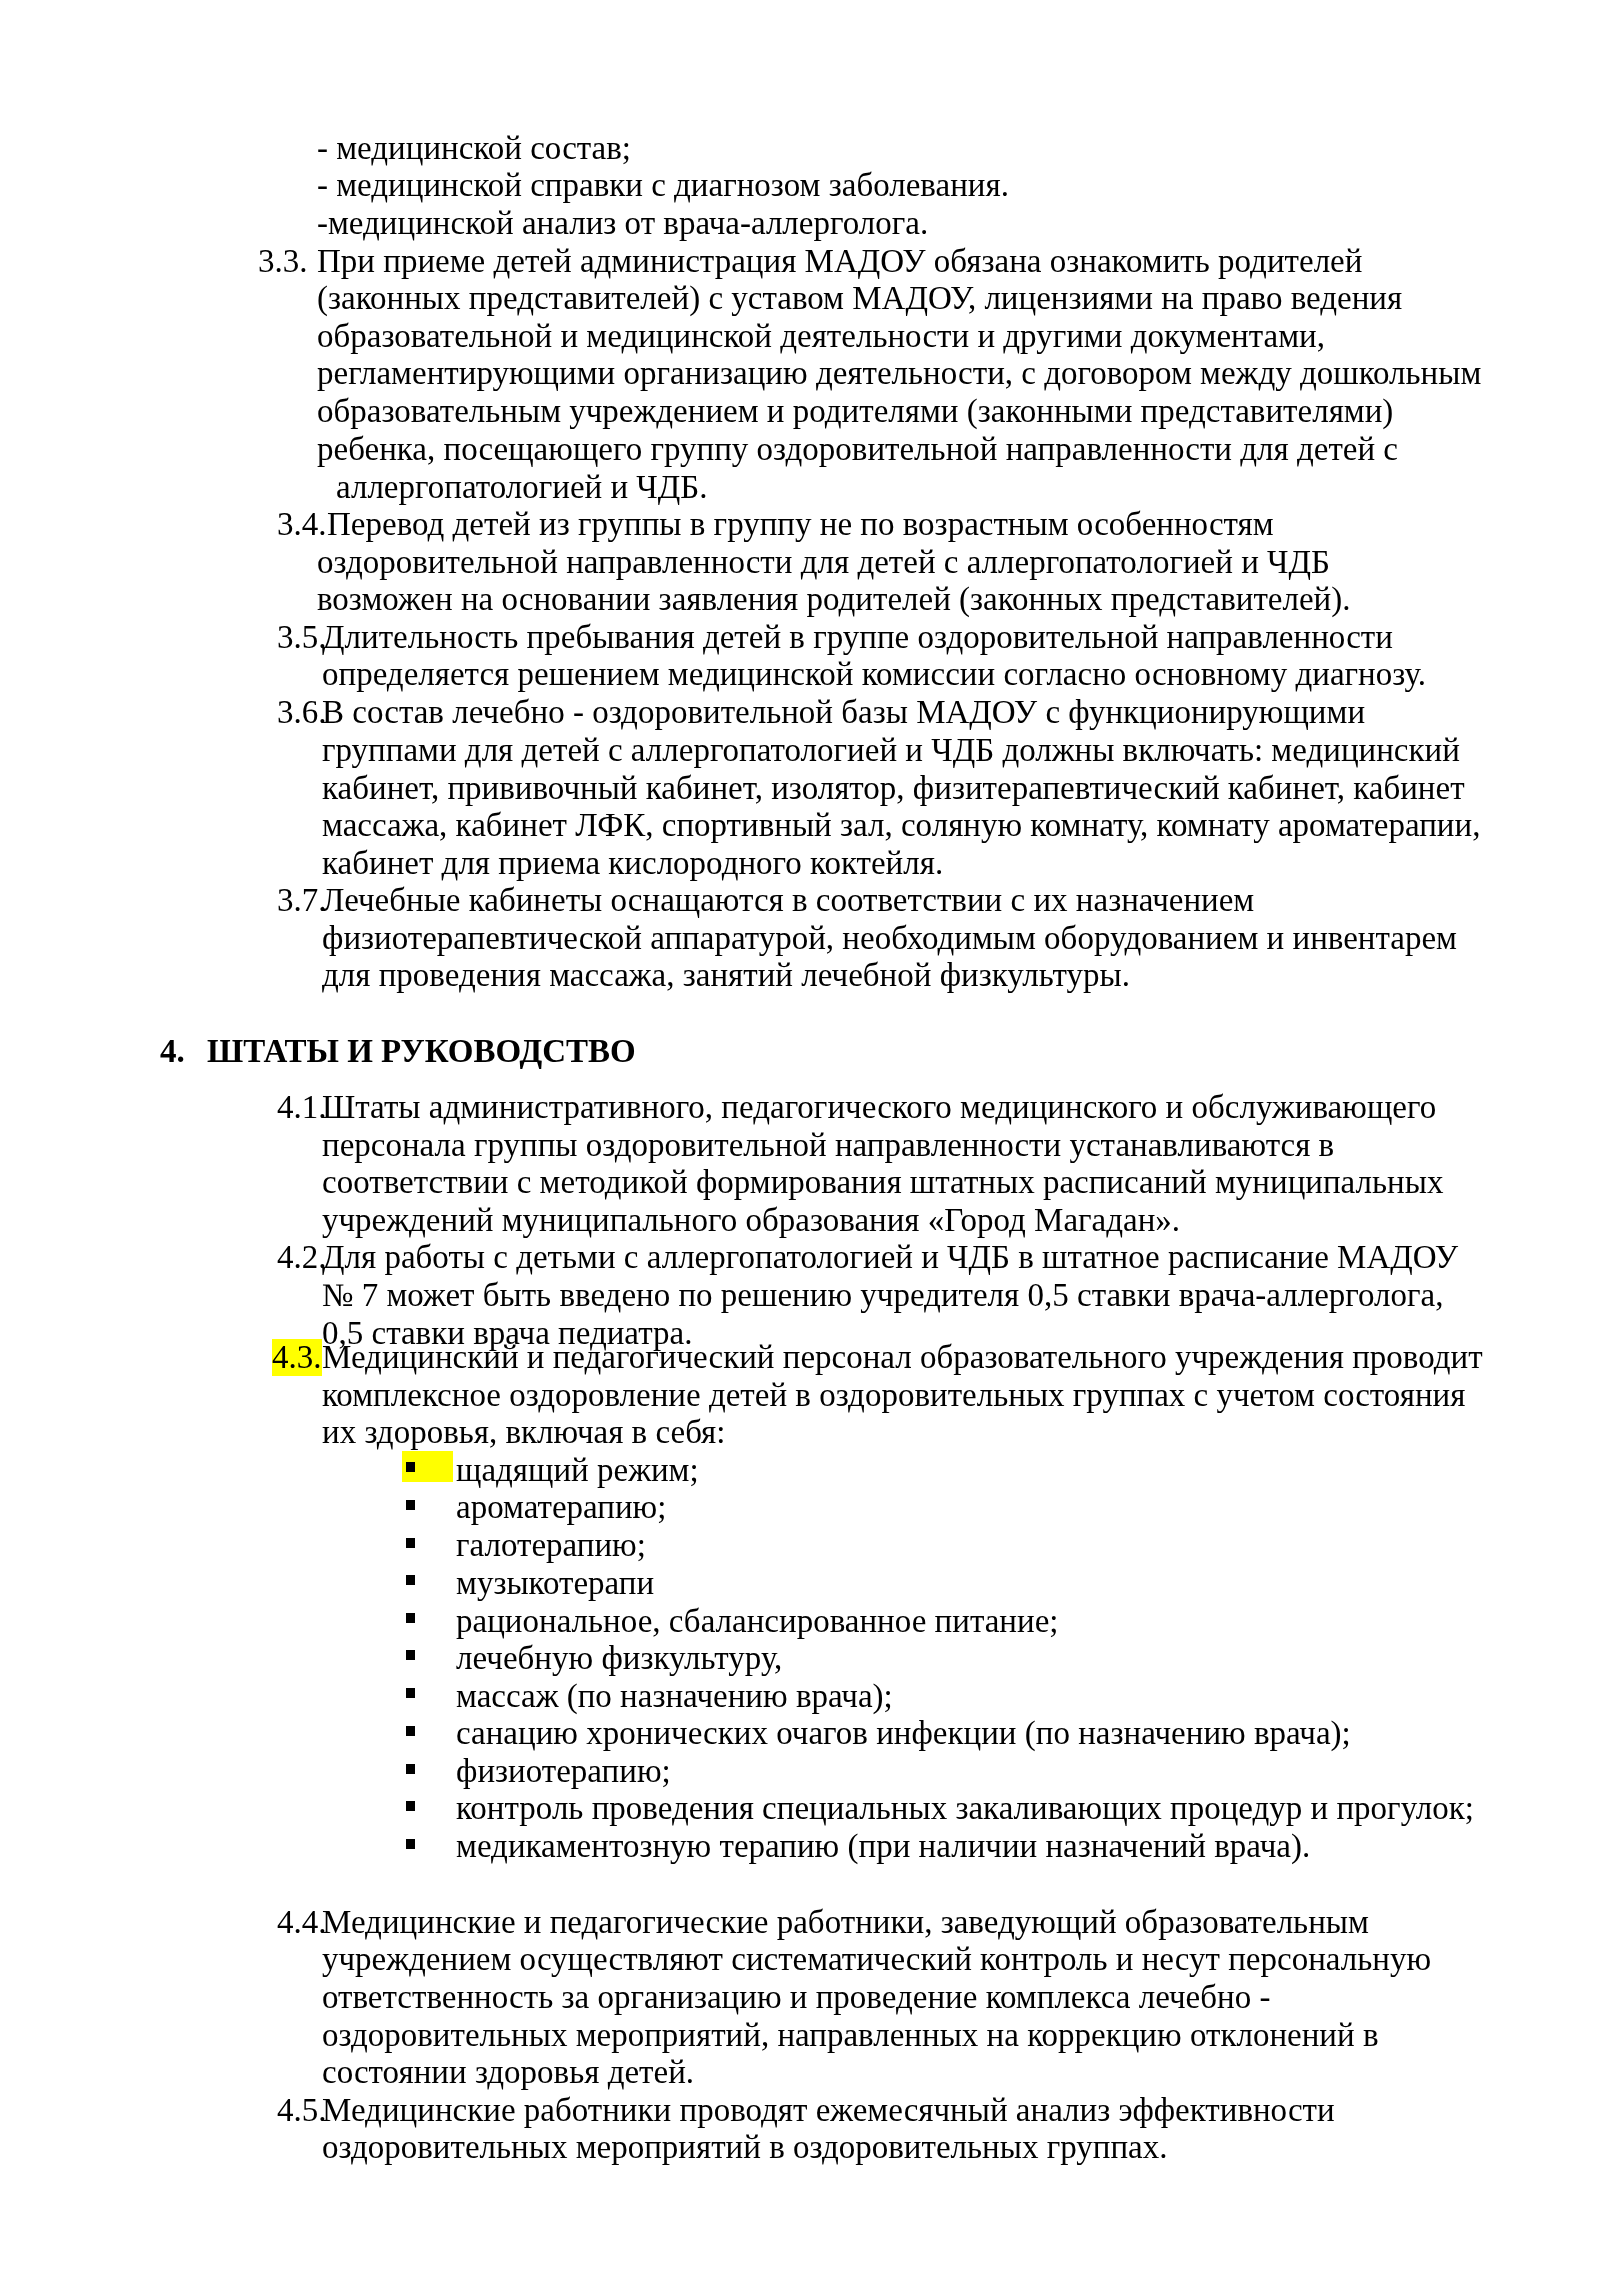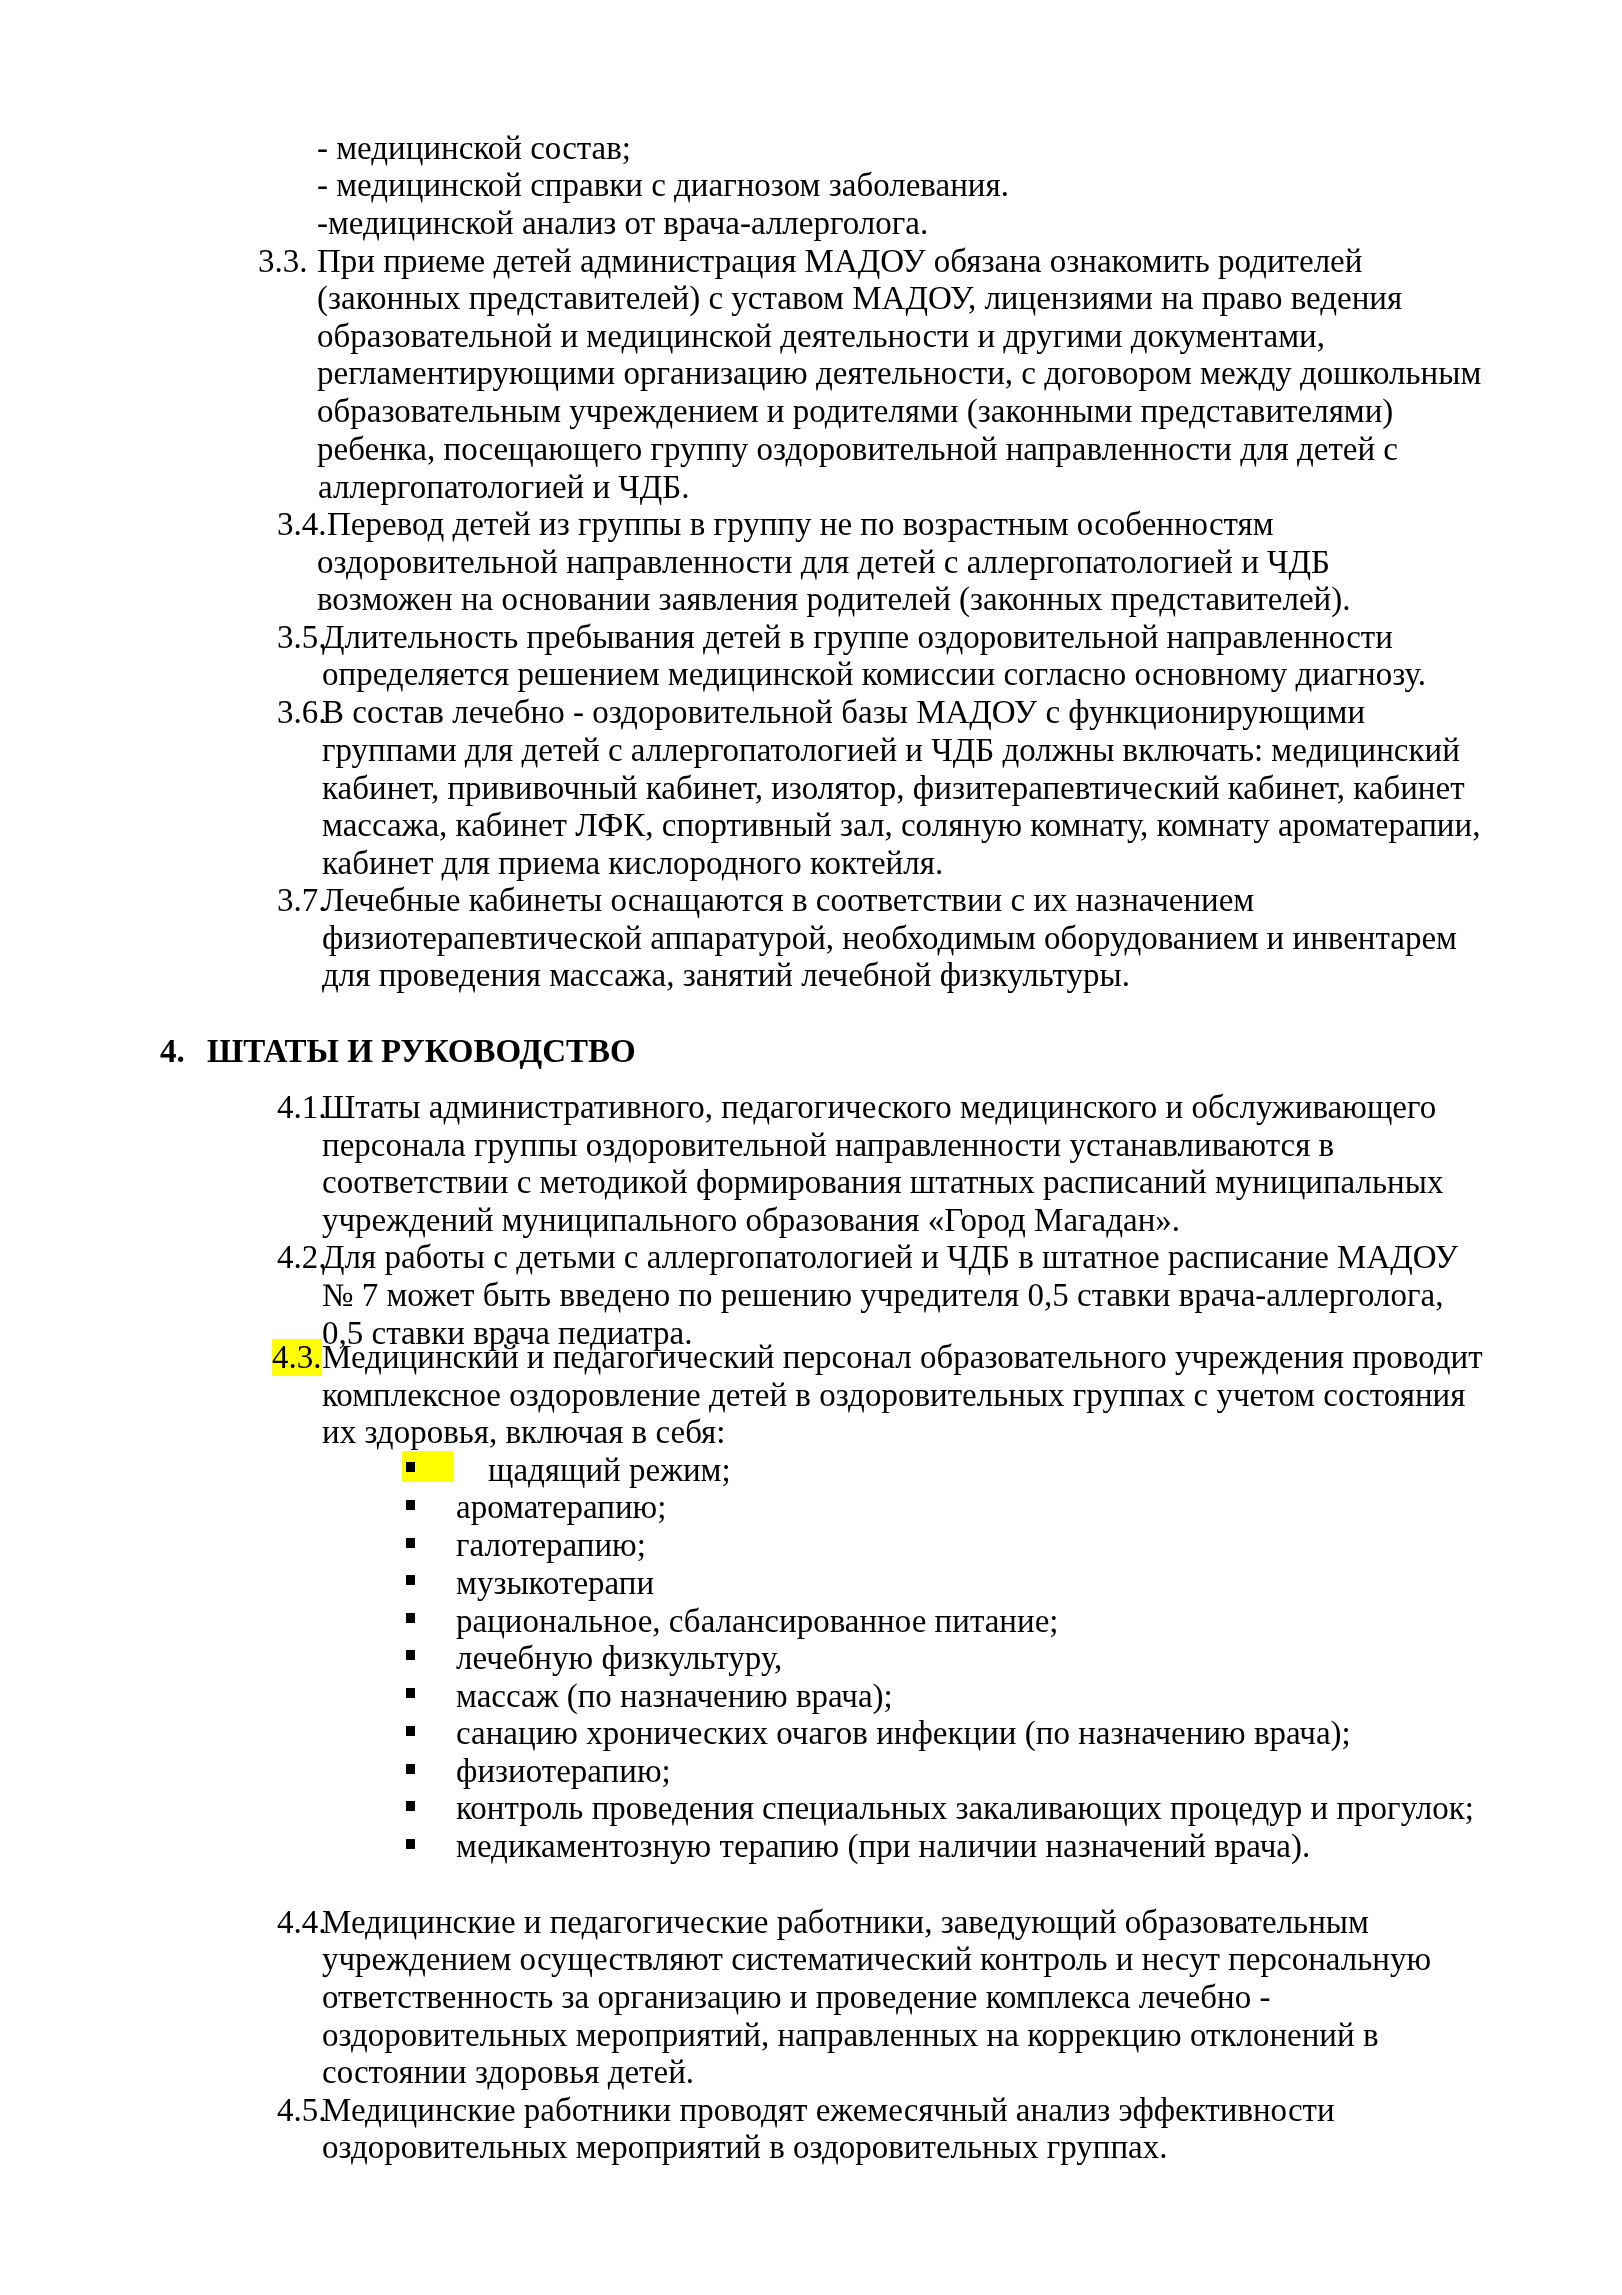--- a/index.html
+++ b/index.html
@@ -19,21 +19,21 @@
 <div class="line" style="left:317px; top:167px;">- медицинской справки с диагнозом заболевания.</div>
 <div class="line" style="left:317px; top:205px;">-медицинской анализ от врача-аллерголога.</div>
 
 <div class="num" style="left:258px; top:243px;">3.3.</div>
 <div class="line" style="left:317px; top:243px;">При приеме детей администрация МАДОУ обязана ознакомить родителей</div>
 <div class="line" style="left:317px; top:280px;">(законных представителей) с уставом МАДОУ, лицензиями на право ведения</div>
 <div class="line" style="left:317px; top:318px;">образовательной и медицинской деятельности и другими документами,</div>
 <div class="line" style="left:317px; top:355px;">регламентирующими организацию деятельности, с договором между дошкольным</div>
 <div class="line" style="left:317px; top:393px;">образовательным учреждением и родителями (законными представителями)</div>
 <div class="line" style="left:317px; top:431px;">ребенка, посещающего группу оздоровительной направленности для детей с</div>
-<div class="line" style="left:318px; top:469px;">аллергопатологией и ЧДБ.</div>
+<div class="line" style="left:336px; top:469px;">аллергопатологией и ЧДБ.</div>
 
 <div class="num" style="left:277px; top:506px;">3.4.</div>
 <div class="line" style="left:327px; top:506px;">Перевод детей из группы в группу не по возрастным особенностям</div>
 <div class="line" style="left:317px; top:544px;">оздоровительной направленности для детей с аллергопатологией и ЧДБ</div>
 <div class="line" style="left:317px; top:581px;">возможен на основании заявления родителей (законных представителей).</div>
 
 <div class="num" style="left:277px; top:619px;">3.5.</div>
 <div class="line" style="left:322px; top:619px;">Длительность пребывания детей в группе оздоровительной направленности</div>
 <div class="line" style="left:322px; top:656px;">определяется решением медицинской комиссии согласно основному диагнозу.</div>
 
@@ -64,21 +64,21 @@
 <div class="line" style="left:322px; top:1315px;">0,5 ставки врача педиатра.</div>
 
 <div class="num hl" style="left: 272px; top: 1339px; background: rgb(255, 255, 0);">4.3.</div>
 <div class="line" style="left:322px; top:1339px;">Медицинский и педагогический персонал образовательного учреждения проводит</div>
 <div class="line" style="left:322px; top:1377px;">комплексное оздоровление детей в оздоровительных группах с учетом состояния</div>
 <div class="line" style="left:322px; top:1414px;">их здоровья, включая в себя:</div>
 
 <div class="bullet-hl" style="left: 402px; top: 1451px; width: 51px; height: 31px; background: rgb(255, 255, 0);"></div>
 <div>
   <div class="bullet" style="left:406px; top:1462px;"></div>
-  <div class="line" style="left:456px; top:1452px;margin-left:32px;">щадящий режим;</div>
+  <div class="line" style="left:456px; top:1452px;">щадящий режим;</div>
 
   <div class="bullet" style="left:406px; top:1500px;"></div>
   <div class="line" style="left:456px; top:1489px;">ароматерапию;</div>
 
   <div class="bullet" style="left:406px; top:1538px;"></div>
   <div class="line" style="left:456px; top:1527px;">галотерапию;</div>
 
   <div class="bullet" style="left:406px; top:1575px;"></div>
   <div class="line" style="left:456px; top:1565px;">музыкотерапи</div>
 

